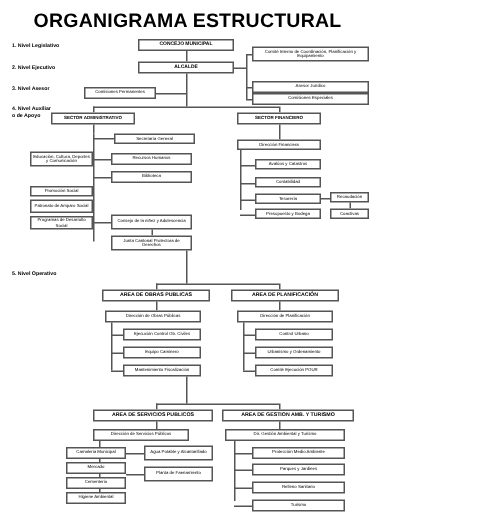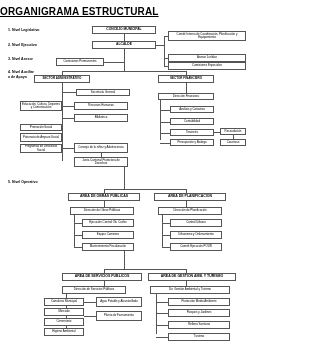--- a/index.html
+++ b/index.html
@@ -4,22 +4,22 @@
 <style>
   html,body{margin:0;padding:0;}
   body{
     width:250px;height:354px;background:#ffffff;
     font-family:"Liberation Sans","DejaVu Sans",sans-serif;
     color:#000;position:relative;overflow:hidden;
   }
   #chart{position:relative;width:250px;height:354px;}
 
   .title{
-    position:absolute;left:0;top:6px;width:250px;text-align:left;
-    font-size:10px;font-weight:bold;letter-spacing:.15px;text-decoration:underline;
+    position:absolute;left:0;top:6px;width:250px;text-align:center;
+    font-size:13px;font-weight:bold;letter-spacing:.15px;
   }
 
   .lvl{
     position:absolute;font-size:3.5px;font-weight:bold;line-height:1.35;
     white-space:pre-line;
   }
 
   .box{
     position:absolute;border:0.5px solid #555;background:#fff;
     box-sizing:border-box;display:flex;align-items:center;

